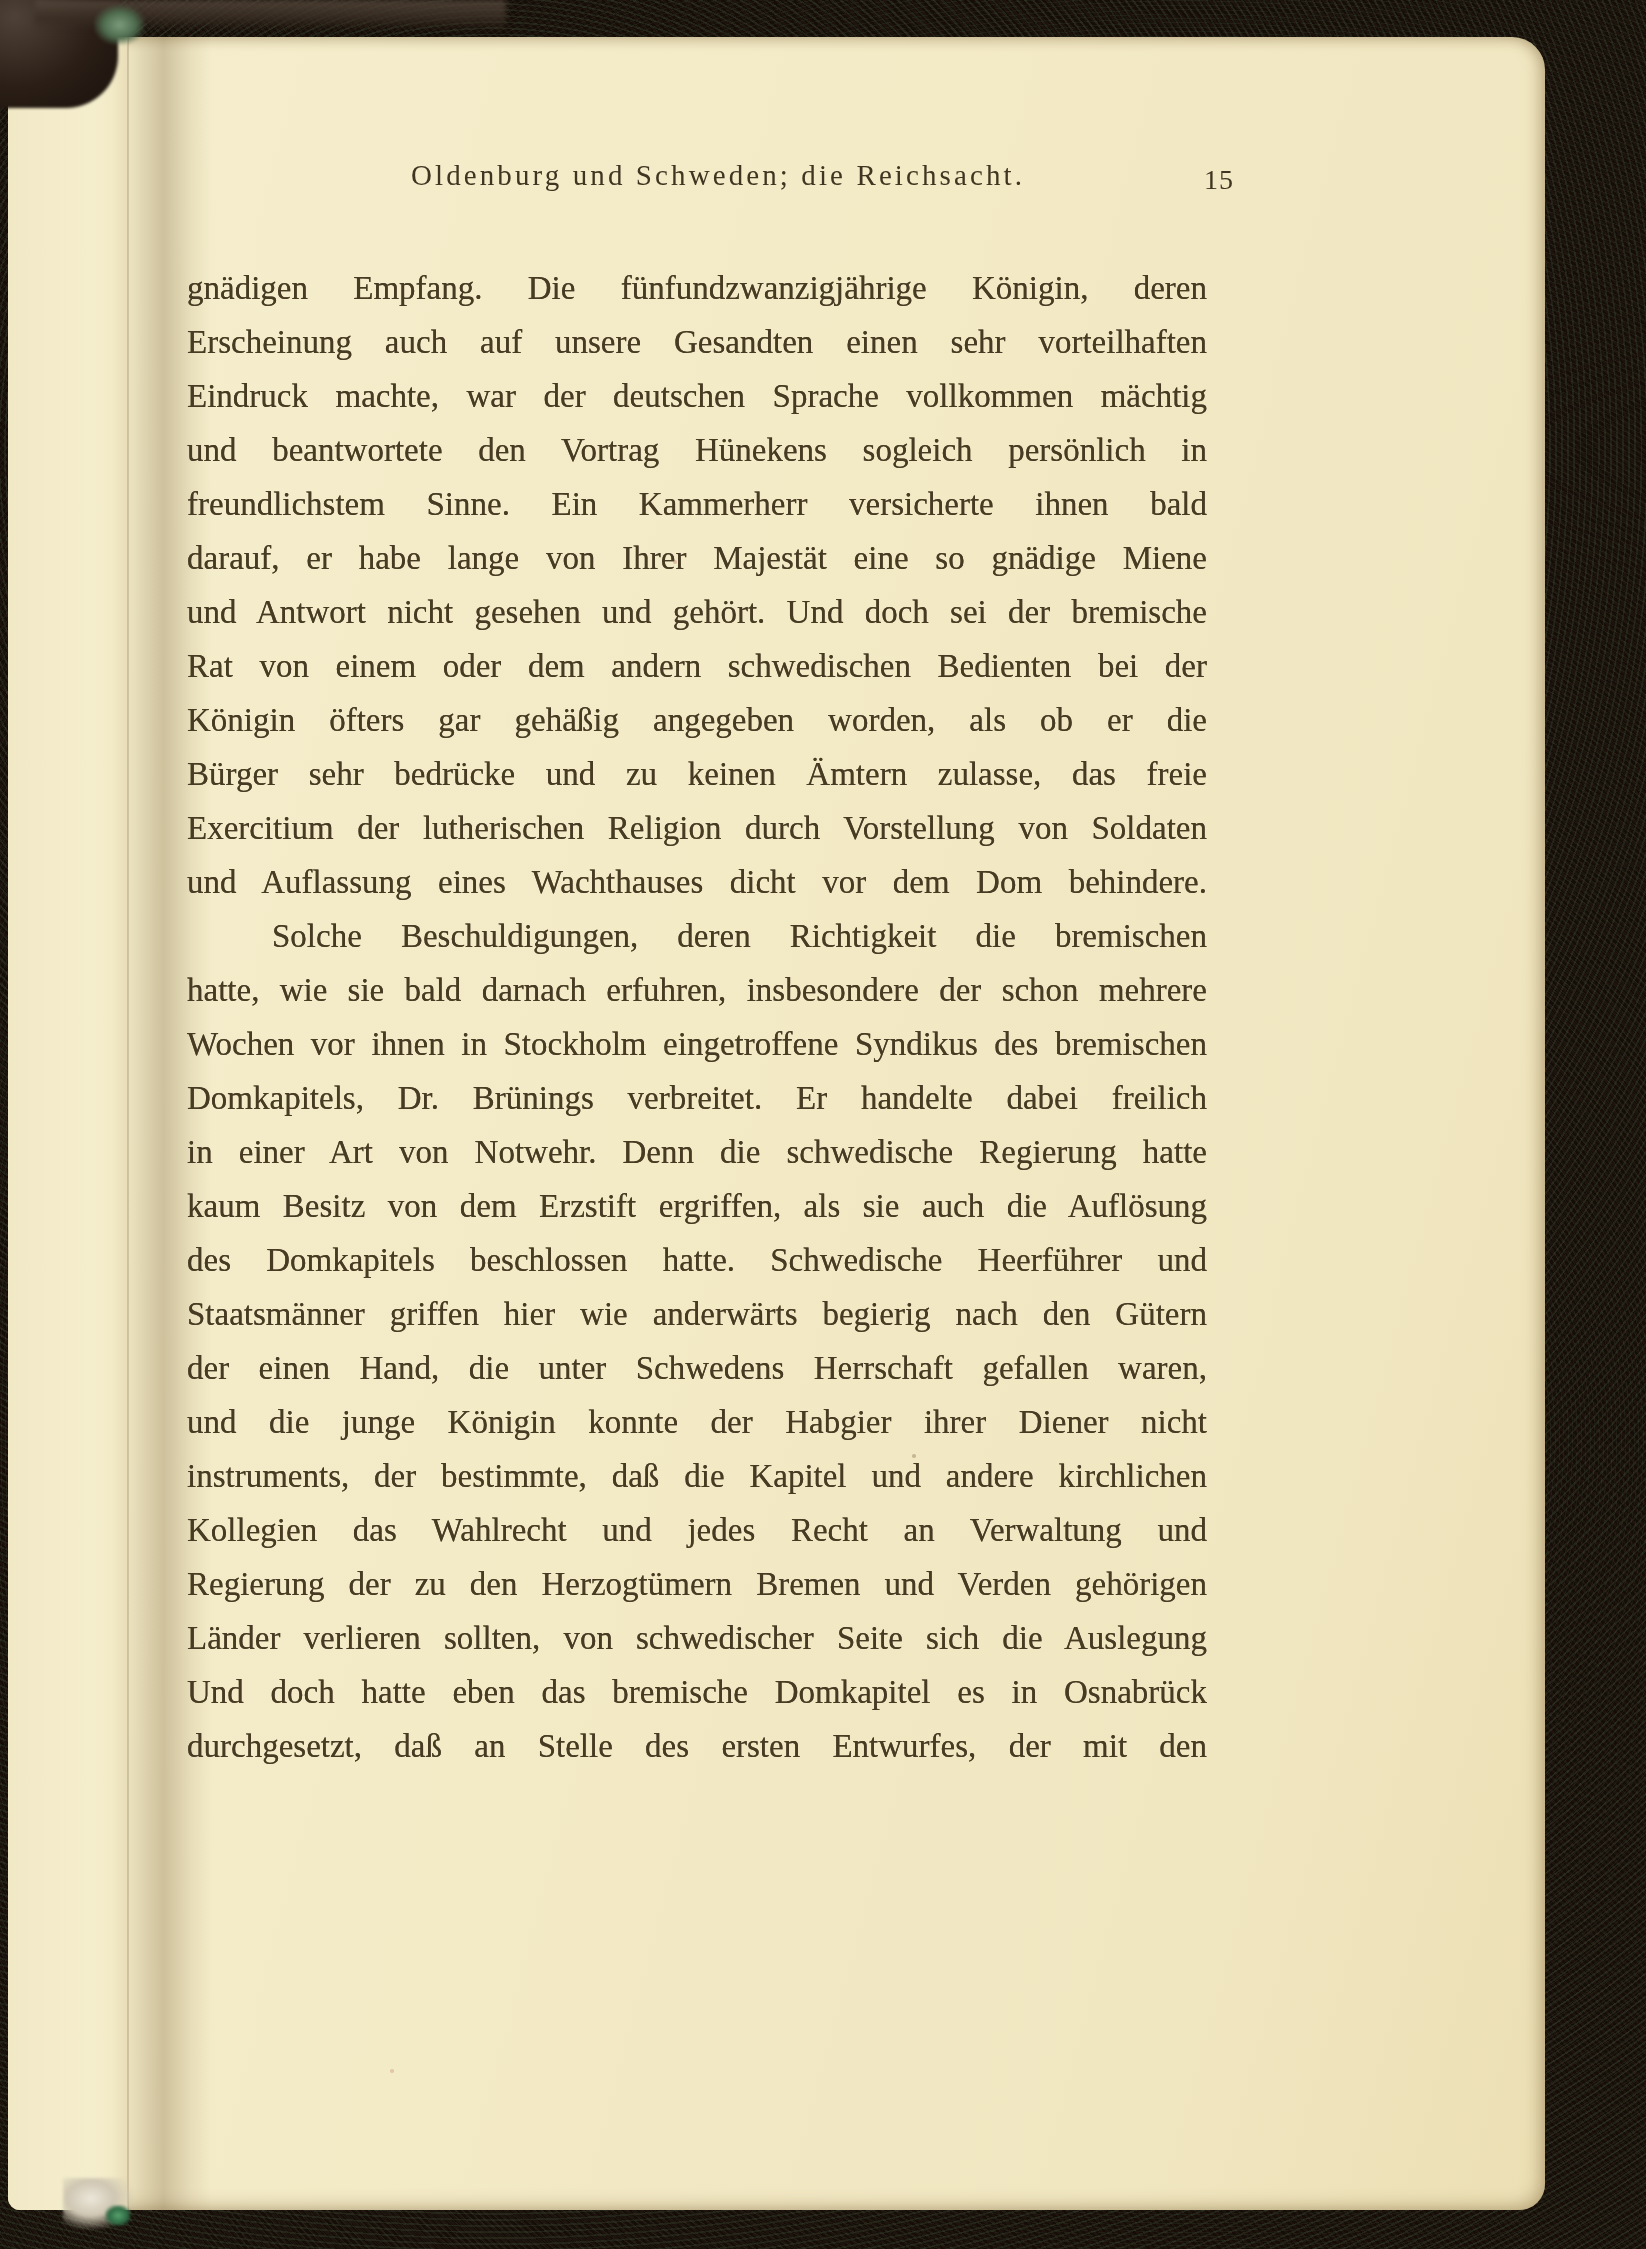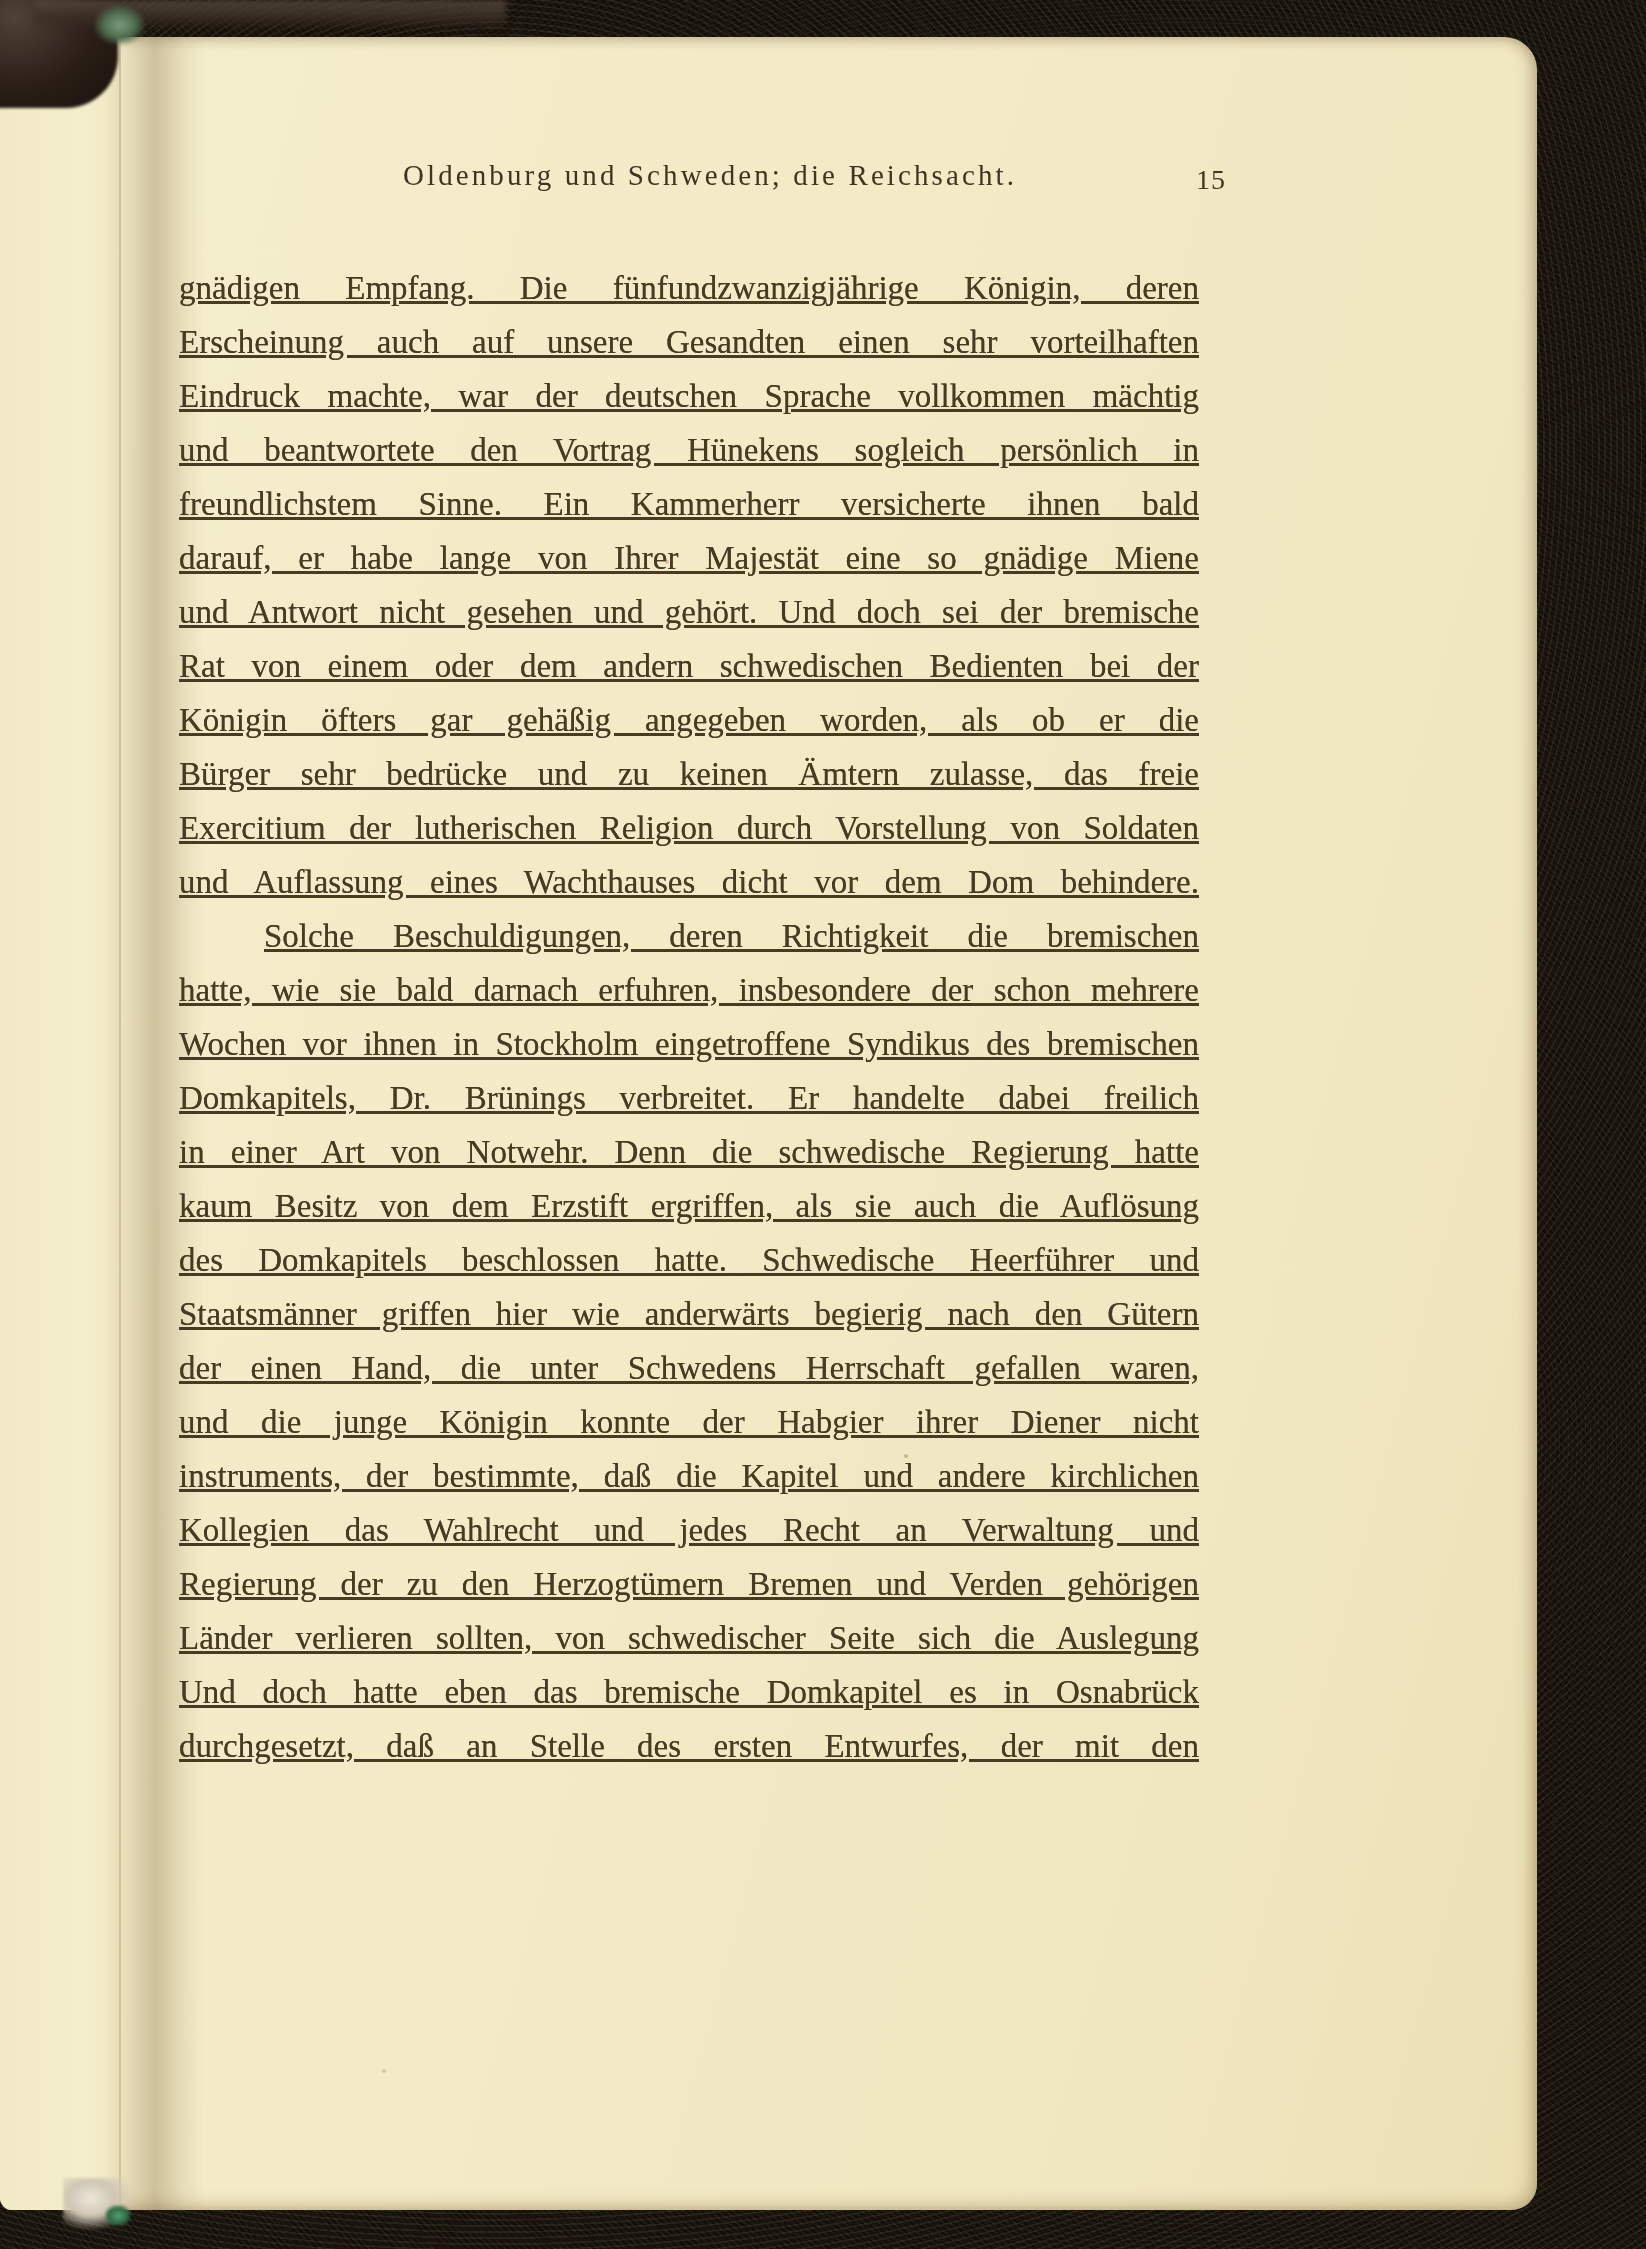--- a/index.html
+++ b/index.html
@@ -11,21 +11,21 @@
     background-color:#150d08;
     background-image:
       repeating-radial-gradient(circle at 30% 20%, rgba(74,99,70,0.22) 0 1.7px, transparent 1.7px 6.1px),
       repeating-radial-gradient(circle at 72% 64%, rgba(58,84,60,0.18) 0 0.9px, transparent 0.9px 4.4px),
       repeating-linear-gradient(47deg, rgba(46,33,22,.35) 0 2.6px, transparent 2.6px 5.2px);
   }
 
   
   .page{
     position:absolute;
-    left:0; top:37px;
+    left:8px; top:37px;
     width:1537px; height:2173px;
     background:linear-gradient(105deg,#f5eecd 0%, #f3eac6 45%, #f0e6c0 80%, #ecdfb4 100%);
     border-radius:1.7px 33px 26px 12.2px;
     box-shadow:
       inset -6.1px -4.4px 15.7px rgba(122,96,54,.35),
       inset 0 4.4px 10.5px rgba(122,96,54,.22),
       inset 3.5px 0 8.7px rgba(140,115,70,.10);
   }
   .page-stack-edge{
     position:absolute; left:0; top:0; bottom:0; width:120px;
@@ -93,21 +93,21 @@
   }
   .textblock{
     position:absolute; left:179px; top:224px; width:1020px;
     color:#473b23;
     font-size:33px;
     text-shadow:0 0 0.5px rgba(71,59,35,.85);
   }
   .line{
     height:54px; line-height:54px;
     white-space:nowrap;
-    text-align:justify; text-align-last:justify;text-decoration:underline;
+    text-align:justify; text-align-last:justify;
   }
   .line.indent{padding-left:85px;}
 </style>
 </head>
 <body>
 
 <div class="screen">
 
   <div class="page">
     <div class="page-stack-edge"></div>

